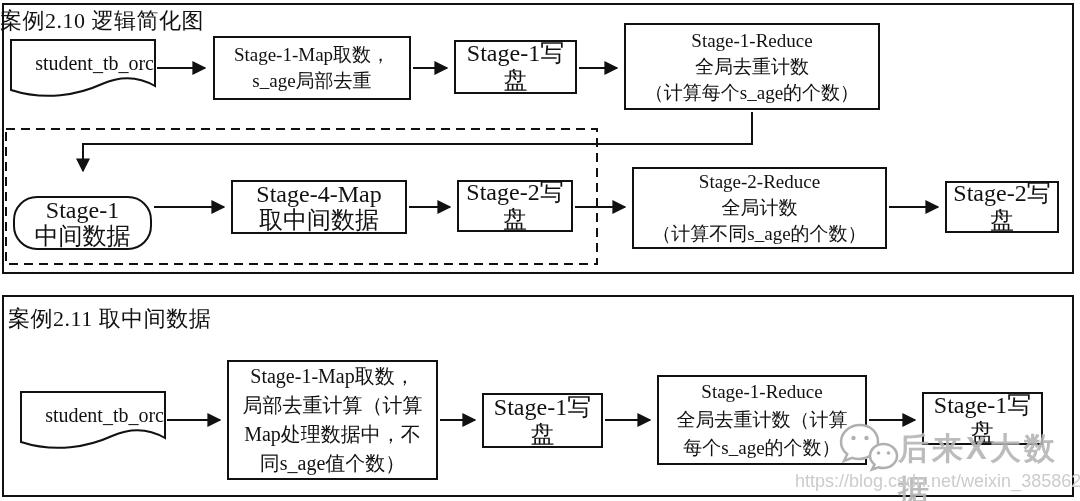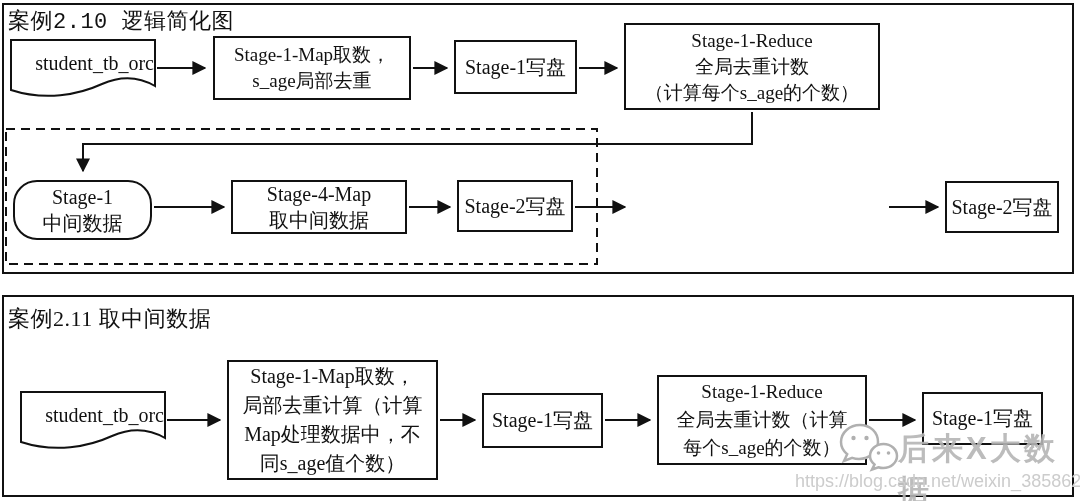--- a/index.html
+++ b/index.html
@@ -9,21 +9,21 @@
     overflow:hidden;
   }
   .panel { position:absolute; border:2px solid #111; box-sizing:border-box; background:transparent; z-index:1; }
   .title { position:absolute; font-size:22px; letter-spacing:0.5px; z-index:5; }
   .box {
     position:absolute; border:2px solid #111; background:#fff; box-sizing:border-box;
     display:flex; align-items:center; justify-content:center; text-align:center; z-index:4;
   }
   .lbl { white-space:pre-line; }
   .f19 { font-size:19px; line-height:26px; }
-  .f20 { font-size:20px; line-height:27px;text-align:center; }
+  .f20 { font-size:24px; line-height:27px;text-align:center; }
   .f20b { font-size:20px; line-height:29px; }
   .overlay { position:absolute; left:0; top:0; width:1080px; height:501px; z-index:2; pointer-events:none; }
   .doc-lbl { position:absolute; text-align:right; font-size:20px; z-index:4; }
   .wm-brand {
     position:absolute; left:898px; top:428px; z-index:6;
     font-size:31px; font-weight:700; letter-spacing:3px; color:#b5b5b5; opacity:0.9;
     font-family:"Liberation Sans","DejaVu Sans",sans-serif;
   }
   .wm-url {
     position:absolute; left:795px; top:471px; z-index:6;
@@ -63,53 +63,58 @@
     <g stroke="#111" stroke-width="2" fill="none">
       <path d="M167,420 H220" marker-end="url(#ah)"></path>
       <path d="M440,420 H475" marker-end="url(#ah)"></path>
       <path d="M605,420 H650" marker-end="url(#ah)"></path>
       <path d="M869,420 H915" marker-end="url(#ah)"></path>
     </g>
   </svg>
 
   <div class="panel" style="left:2px; top:3px; width:1072px; height:271px;"></div>
 
-  <div class="title" style="left:8px; top:6px;font-family:Liberation Mono, monospace;">案例2.10 逻辑简化图</div>
+  <div class="title" style="left:0; top:6px;">案例2.10 逻辑简化图</div>
 
   <div class="doc-lbl" style="left:12px; top:52px; width:142px;">student_tb_orc</div>
 
   <div class="box f19" style="left:213px; top:36px; width:198px; height:64px;">
     <span class="lbl">Stage-1-Map取数，
 s_age局部去重</span>
   </div>
 
   <div class="box f20" style="left:454px; top:40px; width:123px; height:54px;">
     <span class="lbl">Stage-1写盘</span>
   </div>
 
   <div class="box f19" style="left:624px; top:23px; width:256px; height:87px;">
     <span class="lbl">Stage-1-Reduce
 全局去重计数
 （计算每个s_age的个数）</span>
   </div>
 
-  <div class="box f20" style="left:13px; top:180px; width:139px; height:60px; line-height:26px;border-radius:24px;">
+  <div class="box f20" style="left:13px; top:196px; width:139px; height:54px; line-height:26px;border-radius:24px;">
     <span class="lbl">Stage-1
 中间数据</span>
   </div>
 
   <div class="box f20" style="left:231px; top:180px; width:176px; height:54px; line-height:26px;">
     <span class="lbl">Stage-4-Map
 取中间数据</span>
   </div>
 
   <div class="box f20" style="left:457px; top:180px; width:116px; height:52px;">
     <span class="lbl">Stage-2写盘</span>
   </div>
 
+  <div class="box f19" style="left:632px; top:167px; width:255px; height:82px;">
+    <span class="lbl">Stage-2-Reduce
+全局计数
+（计算不同s_age的个数）</span>
+  </div>
 
   <div class="box f20" style="left:945px; top:181px; width:114px; height:52px;">
     <span class="lbl">Stage-2写盘</span>
   </div>
 
   <div class="panel" style="left:2px; top:295px; width:1072px; height:202px;"></div>
 
   <div class="title" style="left:8px; top:304px;">案例2.11 取中间数据</div>
 
   <div class="doc-lbl" style="left:22px; top:404px; width:142px;">student_tb_orc</div>

